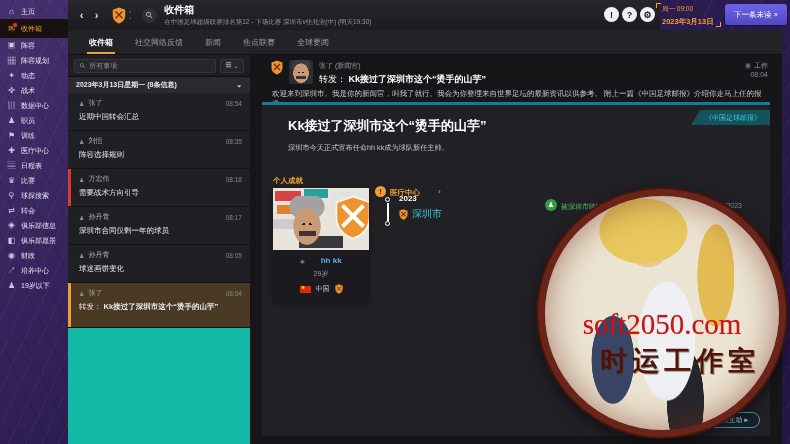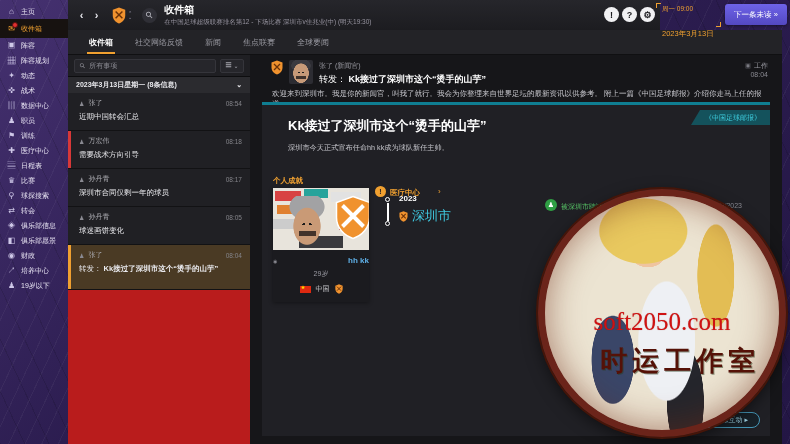--- a/index.html
+++ b/index.html
@@ -21,37 +21,37 @@
 .navbtn{width:15px;text-align:center;color:#e8e8ee;font-size:11px;font-weight:bold;cursor:pointer}
 .tb-badge{margin-left:8px;display:flex;align-items:center;gap:2px}
 .updown{display:flex;flex-direction:column;color:#9a96aa;font-size:5px;line-height:4px;cursor:pointer}
 .searchc{margin-left:10px;width:15px;height:15px;border-radius:50%;background:#2f2f36;color:#b8b8c0;font-size:9px;display:flex;align-items:center;justify-content:center;cursor:pointer}
 .titleblk{margin-left:7px}
 .t1{font-size:10px;font-weight:bold;color:#fff}
 .t2{font-size:6.5px;color:#96939f;margin-top:1px}
 .circ{position:absolute;top:7px;width:15px;height:15px;border-radius:50%;background:#f1f1f3;color:#1c1c20;font-size:9px;font-weight:bold;display:flex;align-items:center;justify-content:center;cursor:pointer;z-index:4}
 .dateblk{position:absolute;left:662px;top:5px;width:58px;z-index:4;color:#f0a030}
 .db1{font-size:6.5px}
-.db2{font-size:7.5px;font-weight:normal;margin-top:15px}
+.db2{font-size:7.5px;font-weight:bold;margin-top:3px}
 .ctl{position:absolute;left:656px;top:3px;width:5px;height:5px;border-left:1px solid #f0a030;border-top:1px solid #f0a030;z-index:4}
 .cbr{position:absolute;left:716px;top:22px;width:5px;height:5px;border-right:1px solid #f0a030;border-bottom:1px solid #f0a030;z-index:4}
 .nextbtn{position:absolute;left:725px;top:4px;width:62px;height:21px;border-radius:3px;z-index:4;cursor:pointer;
   background:linear-gradient(#6e63e8,#5348c2);color:#fff;font-size:7.5px;display:flex;align-items:center;justify-content:center;box-shadow:0 1px 3px rgba(0,0,0,.4)}
 
 .tabbar{position:absolute;left:68px;top:30px;width:714px;height:25px;background:#232327;display:flex;padding-left:10px;z-index:3;border-bottom:1px solid #101012}
 .tab{display:flex;align-items:center;padding:0 11px;font-size:8px;color:#9a9aa2;position:relative;cursor:pointer}
 .tab.sel{color:#fff;font-weight:bold}
 .tab.sel::after{content:"";position:absolute;left:9px;right:9px;bottom:0;height:2px;background:#f0a030}
 
 .inbox{position:absolute;left:68px;top:55px;width:182px;height:389px;background:#19191b;display:flex;flex-direction:column;z-index:3}
 .fbar{height:22px;flex:0 0 22px;display:flex;align-items:center;padding:0 6px;gap:4px;background:#1f1f23;border-bottom:1px solid #0d0d0f}
 .fsearch{flex:1;height:14px;background:#26262b;border:1px solid #35353b;border-radius:2px;display:flex;align-items:center;padding:0 5px;gap:4px;color:#8a8a92;font-size:7px;cursor:text}
 .fbtn{width:24px;height:14px;background:#26262b;border:1px solid #35353b;border-radius:2px;display:flex;align-items:center;justify-content:center;gap:2px;color:#a8a8b0;font-size:6px;cursor:pointer}
 .ghead{height:16px;flex:0 0 16px;background:#2b2b2f;display:flex;align-items:center;justify-content:space-between;padding:0 8px;color:#e8e8ec;font-size:7px;font-weight:bold;cursor:pointer}
-.ilist{flex:1;background:#b91c1c}
+.ilist{flex:1;background:#14b8a6}
 .irow{position:relative;height:38px;background:#202024;border-bottom:1px solid #121214;padding:5px 8px 0 11px;cursor:pointer}
 .irow.red::before{content:"";position:absolute;left:0;top:0;bottom:0;width:3px;background:#d83838}
 .irow.sel{height:45px;background:#4a3a24}
 .irow.sel::before{content:"";position:absolute;left:0;top:0;bottom:0;width:3px;background:#f0a030}
 .il1{display:flex;align-items:center;gap:4px;font-size:7px;color:#a8a8ae}
 .picon{font-size:6px;color:#8a8a92}
 .itime{margin-left:auto;font-size:6.5px;color:#84848a}
 .isubj{margin-top:4px;font-size:7.5px;color:#e9e9ed;line-height:1.3}
 .isubj b{font-weight:bold}
 
@@ -88,50 +88,50 @@
   linear-gradient(#3a3a3e,#3a3a3e) 26px 48px/44px 12px no-repeat,
   linear-gradient(#e8e4dc,#e8e4dc)}
 .bigface{position:absolute;left:14px;bottom:0;width:40px;height:54px;background:
   radial-gradient(circle 1.4px at 42% 52%,#1a1a1a 0 100%,transparent),
   radial-gradient(circle 1.4px at 58% 52%,#1a1a1a 0 100%,transparent),
   linear-gradient(#43332a,#43332a) 50% 72%/17px 5px no-repeat,
   radial-gradient(ellipse 14px 19px at 50% 56%,#c99a76 0 95%,transparent),
   radial-gradient(ellipse 18px 14px at 50% 20%,#a2a2a4 0 95%,transparent)}
 .cardshield{position:absolute;right:-2px;top:7px}
 .pinfo{background:#1b1b1f;text-align:center;padding:6px 0 8px}
-.pname{font-size:8px;font-weight:bold;color:#5fb0e8;display:flex;align-items:center;justify-content:space-between;gap:16px}
+.pname{font-size:8px;font-weight:bold;color:#5fb0e8;display:flex;align-items:center;justify-content:center;gap:16px}
 .pname .iico{font-size:5px;color:#8a8a92;font-weight:normal}
 .page{font-size:7px;color:#9a9aa2;margin-top:4px}
 .pnat{display:flex;align-items:center;justify-content:center;gap:5px;margin-top:5px;font-size:7px;color:#c8c8cc}
 .flag{width:11px;height:7px;background:#de2910;position:relative;flex:0 0 11px}
 .flag::before{content:"★";position:absolute;left:1px;top:-2px;color:#ffde00;font-size:5px}
 .mileico{position:absolute;left:113px;top:81px;width:11px;height:11px;border-radius:50%;background:#f0a030;color:#202025;font-size:7px;font-weight:bold;display:flex;align-items:center;justify-content:center}
 .mlabel{left:128px;top:83px}
 .mchev{position:absolute;left:176px;top:82px;color:#f0a030;font-size:8px}
 .tdot{position:absolute;left:123px;width:5px;height:5px;border:1.5px solid #fff;border-radius:50%;background:#202025}
 .tline{position:absolute;left:125px;top:98px;width:1.5px;height:18px;background:#fff}
 .myear{position:absolute;left:137px;top:89px;font-size:8px;font-weight:bold;color:#fff}
-.mclub{position:absolute;left:137px;top:102px;display:flex;align-items:center;gap:4px;font-size:13px;color:#3fc8e0;cursor:pointer}
+.mclub{position:absolute;left:137px;top:102px;display:flex;align-items:center;gap:4px;font-size:10px;color:#3fc8e0;cursor:pointer}
 .gico{position:absolute;left:283px;top:94px;width:12px;height:12px;border-radius:50%;background:#2f9e44;color:#fff;font-size:7px;display:flex;align-items:center;justify-content:center}
 .gevent{position:absolute;left:299px;top:97px;font-size:7px;color:#58c868;cursor:pointer}
 .gdate{position:absolute;right:28px;top:97px;font-size:7px;color:#8a8a92}
 .actions{position:absolute;right:10px;bottom:8px;display:flex;gap:6px}
 .abtn{height:16px;padding:0 11px;border:1px solid #4698b8;border-radius:9px;background:rgba(18,34,44,.55);color:#9fd4e6;font-size:7px;display:flex;align-items:center;cursor:pointer}
 
 .watermark{position:absolute;left:538px;top:189px;width:248px;height:248px;border-radius:50%;z-index:40;
   border:7px solid #6b241a;box-shadow:0 0 0 2px #451509,inset 0 0 34px rgba(110,40,20,.55),0 5px 16px rgba(0,0,0,.55);
   background:
    radial-gradient(ellipse 62px 46px at 42% 15%,#e9c95f 0 70%,transparent 72%),
    radial-gradient(ellipse 26px 72px at 73% 34%,#e3bd54 0 70%,transparent 72%),
    radial-gradient(ellipse 24px 18px at 44% 25%,#efc4a0 0 70%,transparent 72%),
    radial-gradient(ellipse 40px 84px at 52% 62%,#eef0f4 0 70%,transparent 72%),
    radial-gradient(ellipse 30px 62px at 29% 70%,#3a4668 0 70%,transparent 72%),
    radial-gradient(ellipse 26px 74px at 60% 88%,#25262c 0 70%,transparent 72%),
    radial-gradient(circle at 50% 45%,#ece4d2 0 100%)}
-.wm1{position:absolute;left:9%;top:48%;width:82%;text-align:center;font-family:"Liberation Serif",serif;font-size:25px;color:#cf1212;text-shadow:0 0 1px rgba(120,0,0,.4)}
+.wm1{position:absolute;left:9%;top:48%;width:82%;text-align:center;font-family:"Liberation Serif",serif;font-size:29px;color:#cf1212;text-shadow:0 0 1px rgba(120,0,0,.4)}
 .wm2{position:absolute;left:8%;top:63%;width:84%;text-align:right;font-family:"Liberation Serif",serif;font-size:27px;font-weight:bold;letter-spacing:5px;color:#551107;text-shadow:1px 1px 0 rgba(40,60,30,.5)}
 .shield-sm{display:block}
 </style>
 </head>
 <body>
 
 <div class="screen">
 
   <nav class="sidebar">
     <div class="srow">
@@ -280,20 +280,28 @@
       </div>
     <div class="ilist">
       <div class="irow">
           <div class="il1">
             <span class="picon">♟</span>
             <span>张了</span>
             <span class="itime">08:54</span>
           </div>
           <div class="isubj">近期中国转会汇总</div>
         </div>
+      <div class="irow">
+          <div class="il1">
+            <span class="picon">♟</span>
+            <span>刘恒</span>
+            <span class="itime">08:35</span>
+          </div>
+          <div class="isubj">阵容选择规则</div>
+        </div>
       <div class="irow red">
           <div class="il1">
             <span class="picon">♟</span>
             <span>万宏伟</span>
             <span class="itime">08:18</span>
           </div>
           <div class="isubj">需要战术方向引导</div>
         </div>
       <div class="irow">
           <div class="il1">

